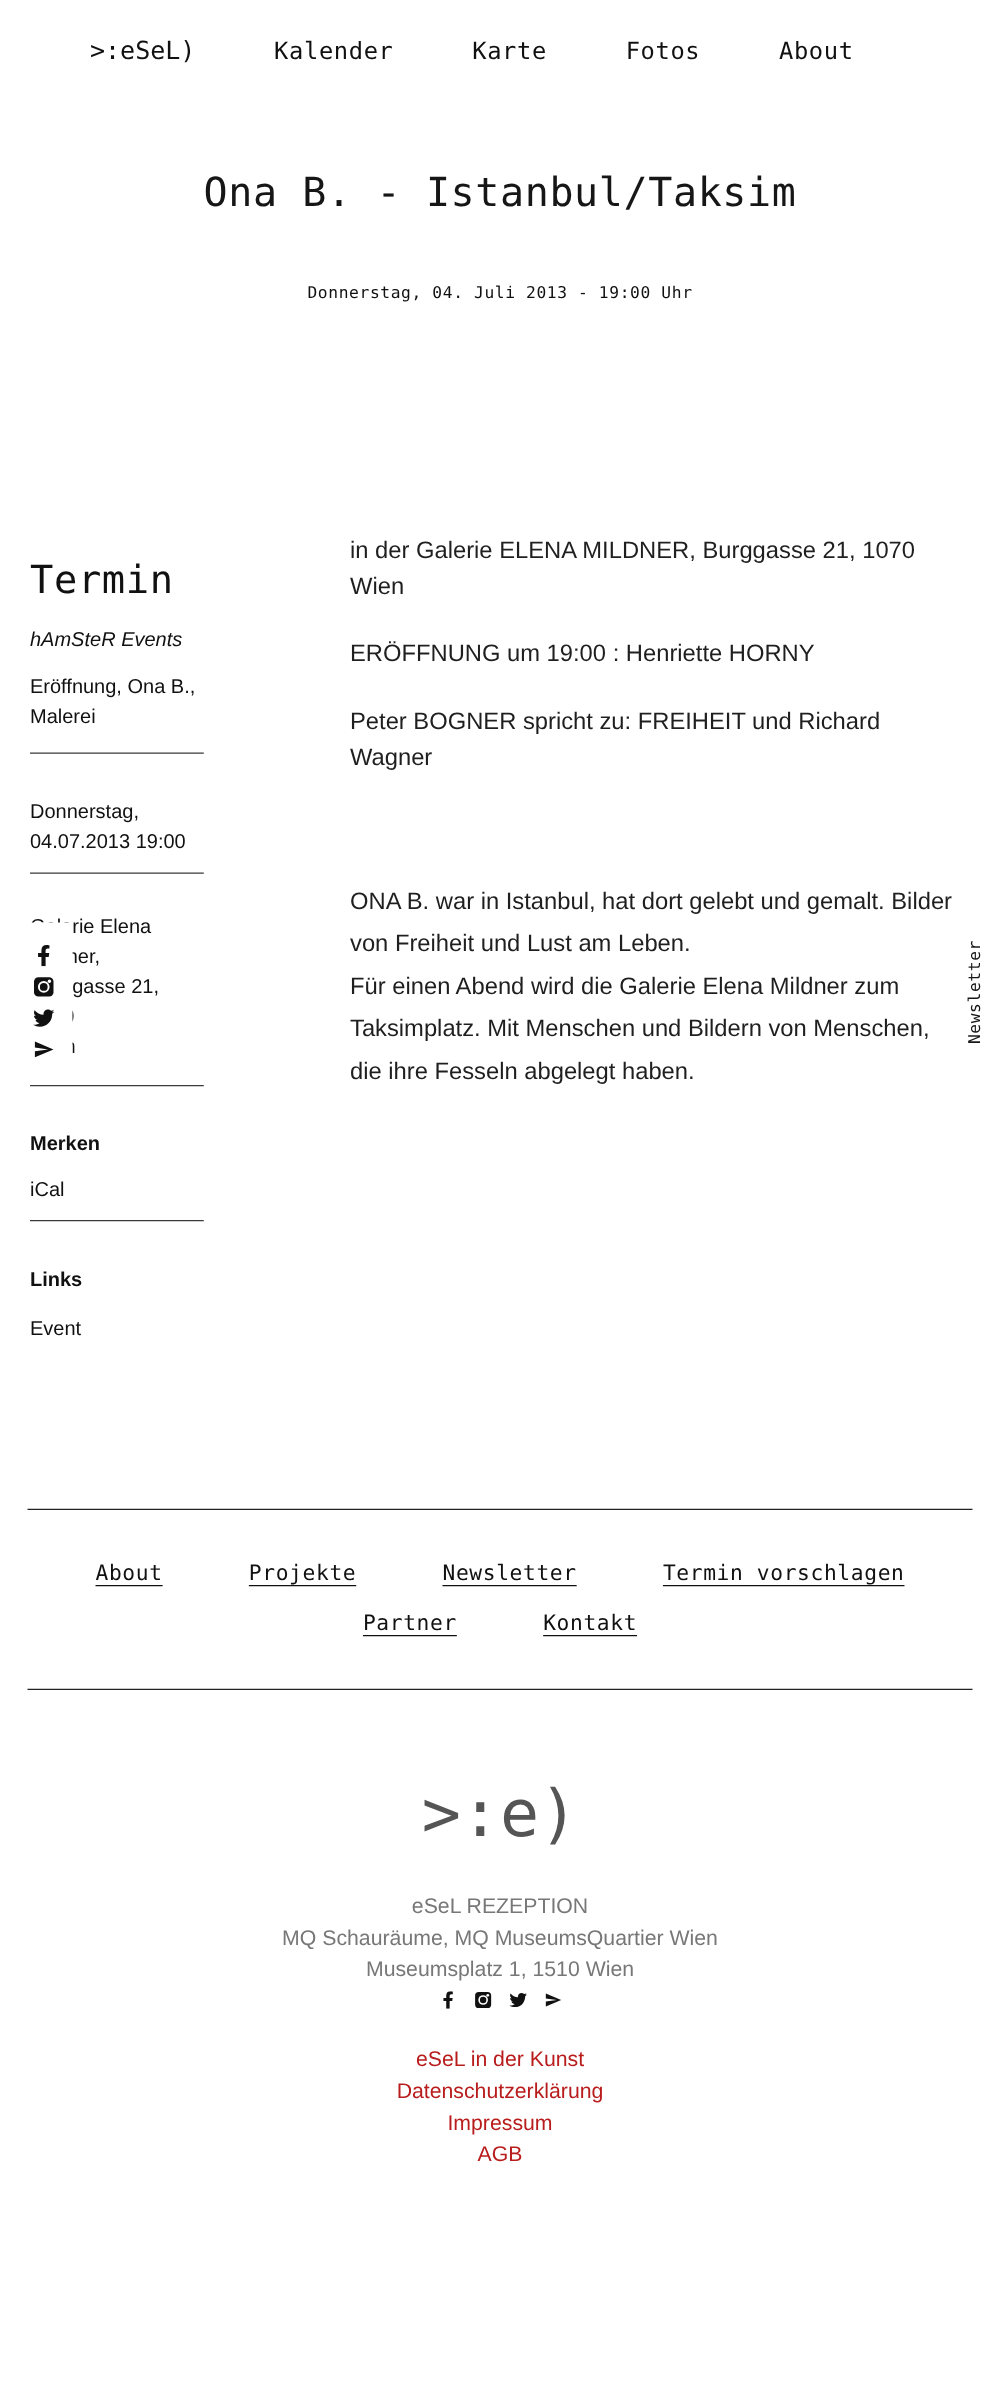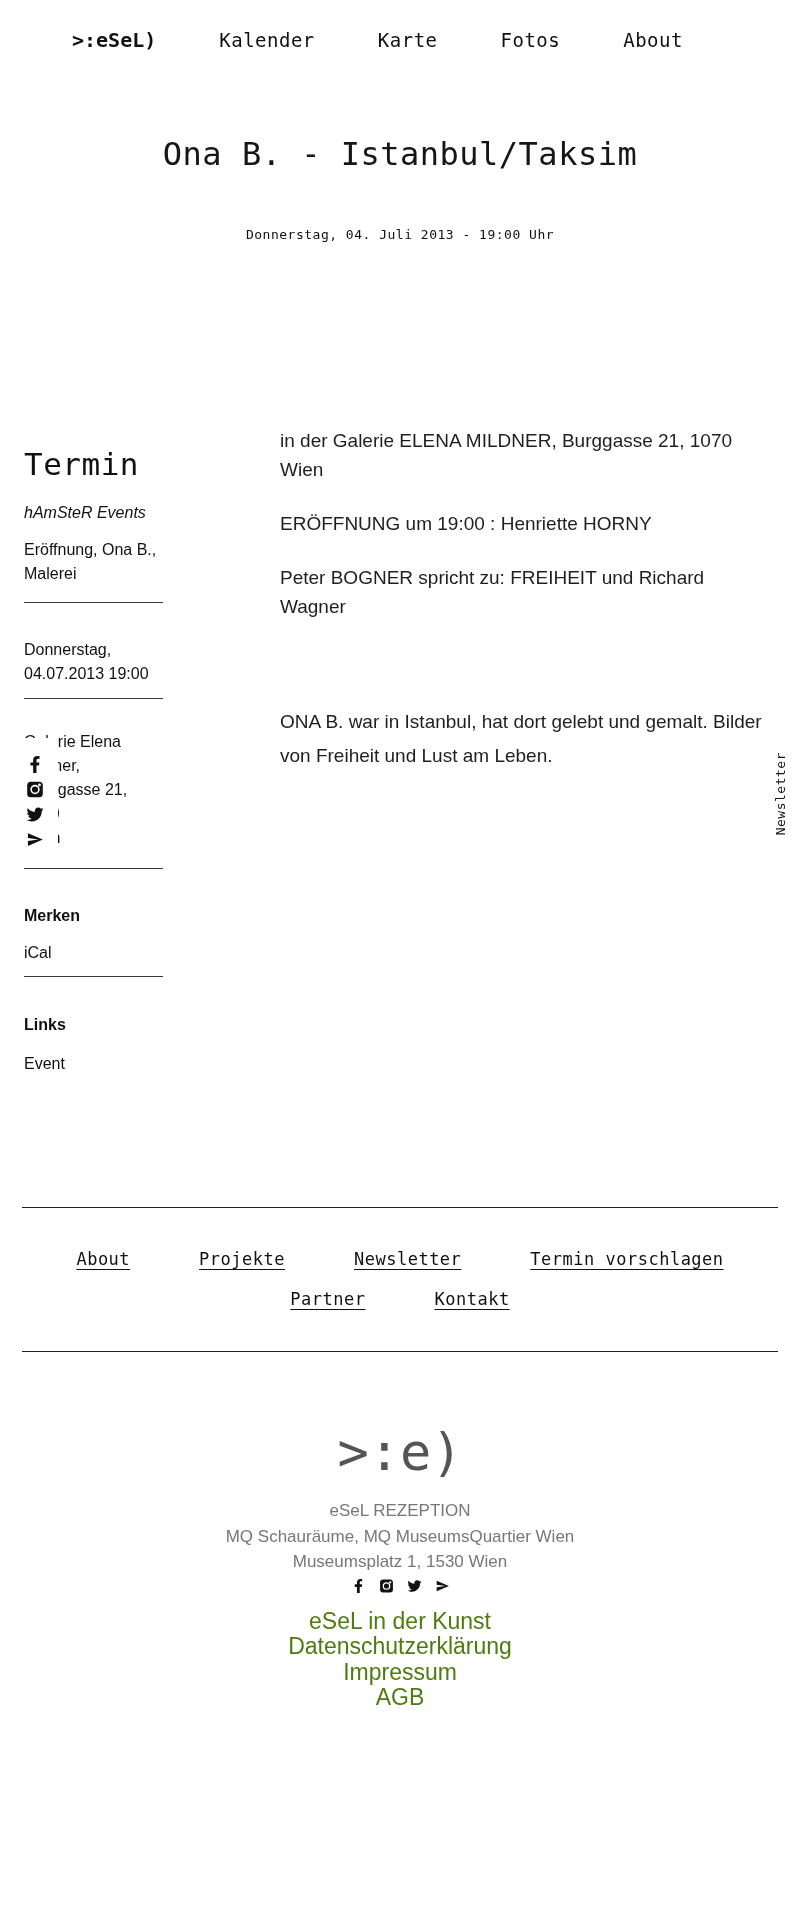--- a/index.html
+++ b/index.html
@@ -5,21 +5,21 @@
   * { box-sizing: border-box; }
   html,body { margin:0; padding:0; }
   body {
     width:800px; min-height:1916px; background:#ffffff; color:#111111;
     font-family:"Liberation Sans", sans-serif; position:relative; overflow:hidden;
   }
 
   
   .topnav { display:flex; align-items:baseline; gap:63px; padding:28px 0 0 72px;
             font-family:"DejaVu Sans Mono", monospace; }
-  .topnav .logo { font-size:20px; font-weight:bold; letter-spacing:0; cursor:pointer; }
+  .topnav .logo { font-size:20px; font-weight:normal; letter-spacing:0; cursor:pointer; }
   .topnav .nav-item { font-size:19px; letter-spacing:.5px; cursor:pointer; }
 
   
   .event-title { text-align:center; font-family:"DejaVu Sans Mono", monospace;
                  font-weight:normal; font-size:32px; letter-spacing:.5px;
                  margin:84px 0 0; line-height:36px; color:#161616; }
   .event-date  { text-align:center; font-family:"DejaVu Sans Mono", monospace;
                  font-size:13px; letter-spacing:.5px; margin-top:52px; line-height:22px; }
 
   
@@ -62,24 +62,24 @@
   .rule.second { margin:41px 22px 0; }
   .fnav { display:flex; flex-wrap:wrap; justify-content:center; column-gap:69px; row-gap:18px;
           margin:40px 28px 0; font-family:"DejaVu Sans Mono", monospace; font-size:17px;
           line-height:22px; letter-spacing:.5px; }
   .fnav a { color:#111; text-decoration:underline; text-underline-offset:4px; cursor:pointer; }
 
   
   .footer { text-align:center; }
   .f-logo { font-family:"DejaVu Sans Mono", monospace; font-size:52px; line-height:56px;
             color:#555555; margin-top:72px; }
-  .f-address { margin-top:18px; font-size:17px; line-height:25.5px; color:#777777; }
+  .f-address { margin-top:32px; font-size:17px; line-height:25.5px; color:#777777; }
   .f-social { margin-top:4px; display:flex; justify-content:center; align-items:center; gap:13px; }
   .f-social .icon { width:15px; height:14px; }
-  .f-links { margin-top:16px; font-size:23px; line-height:25.5px; color:#4d7c0f; }
+  .f-links { margin-top:28px; font-size:17px; line-height:25.5px; color:#b91c1c; }
   .f-links div { cursor:pointer; }
 </style>
 </head>
 <body>
 
 <div class="topnav">
   <span class="logo">&gt;:eSeL)</span>
   <span class="nav-item">Kalender</span>
   <span class="nav-item">Karte</span>
   <span class="nav-item">Fotos</span>
@@ -111,20 +111,21 @@
     <div class="sb-links-label">Links</div>
     <div class="sb-link">Event</div>
   </div>
 
   <div class="main">
     <p>in der Galerie ELENA MILDNER, Burggasse 21, 1070 Wien</p>
     <p>ERÖFFNUNG um 19:00 : Henriette HORNY</p>
     <p>Peter BOGNER spricht zu: FREIHEIT und Richard Wagner</p>
     <div class="desc">
       <div>ONA B. war in Istanbul, hat dort gelebt und gemalt. Bilder von Freiheit und Lust am Leben.</div>
+      <div>Für einen Abend wird die Galerie Elena Mildner zum Taksimplatz. Mit Menschen und Bildern von Menschen, die ihre Fesseln abgelegt haben.</div>
     </div>
   </div>
 
 </div>
 
 <div class="social-rail">
   <span class="icon">
     <svg viewBox="0 0 320 512">
         <path d="M279.14 288l14.22-92.66h-88.91v-60.13c0-25.35 12.42-50.06 52.24-50.06h40.42V6.26S260.43 0 225.36 0c-73.22 0-121.08 44.38-121.08 124.72v70.62H22.89V288h81.39v224h100.17V288z"></path>
       </svg>
@@ -162,21 +163,21 @@
   <a>Partner</a>
   <a>Kontakt</a>
 </div>
 <hr class="rule second">
 
 <div class="footer">
   <div class="f-logo">&gt;:e)</div>
   <div class="f-address">
     <div>eSeL REZEPTION</div>
     <div>MQ Schauräume, MQ MuseumsQuartier Wien</div>
-    <div>Museumsplatz 1, 1530 Wien</div>
+    <div>Museumsplatz 1, 1510 Wien</div>
   </div>
   <div class="f-social">
     <span class="icon">
       <svg viewBox="0 0 320 512">
           <path d="M279.14 288l14.22-92.66h-88.91v-60.13c0-25.35 12.42-50.06 52.24-50.06h40.42V6.26S260.43 0 225.36 0c-73.22 0-121.08 44.38-121.08 124.72v70.62H22.89V288h81.39v224h100.17V288z"></path>
         </svg>
     </span>
     <span class="icon">
       <svg viewBox="0 0 24 24">
           <rect x="1" y="1" width="22" height="22" rx="5"></rect>

